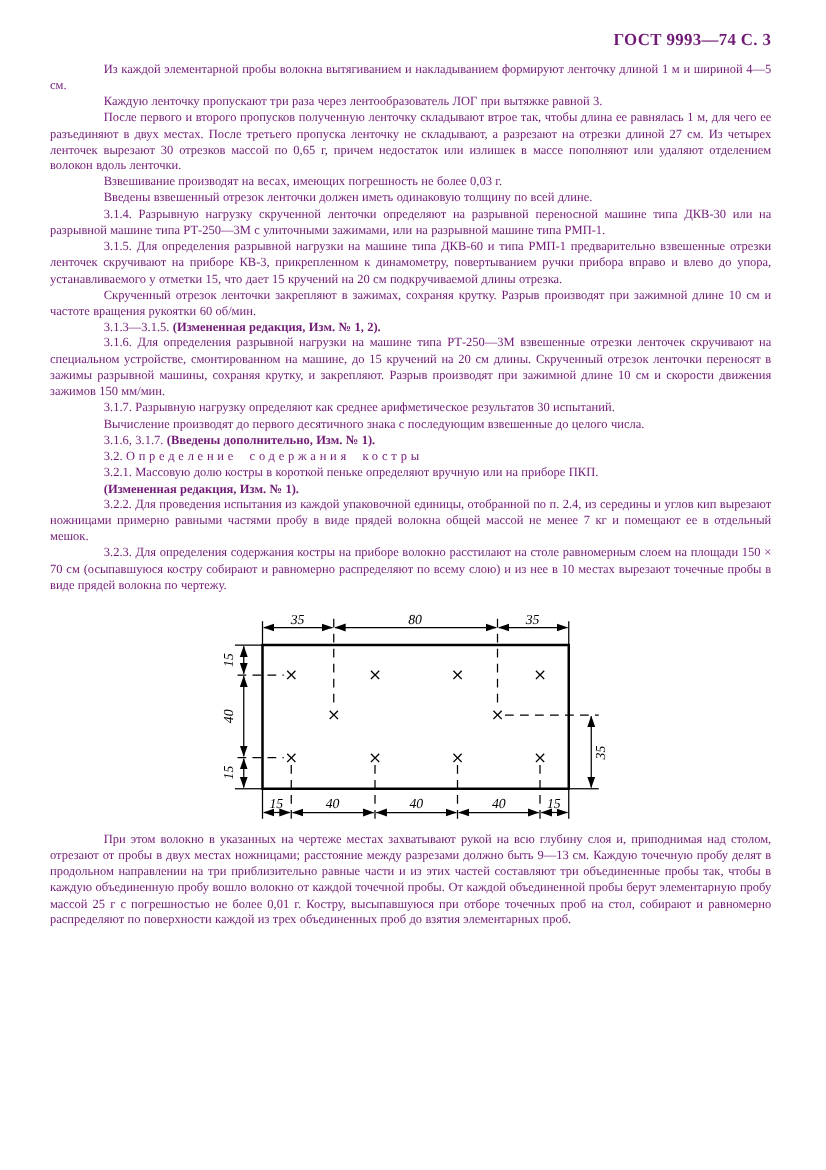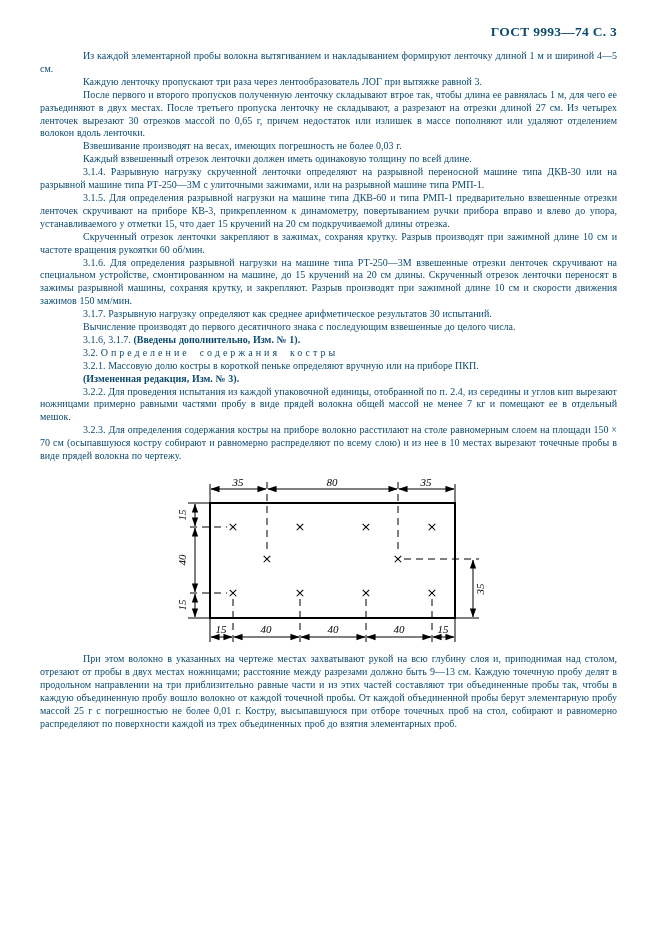--- a/index.html
+++ b/index.html
@@ -1,19 +1,19 @@
 <!DOCTYPE html>
 <html><head>
 <meta charset="utf-8">
 <style>
   html,body{margin:0;padding:0;background:#fff;}
   .page{
     position:relative;
     width:661px;height:936px;
-    background:#fff;color:#0c4a6e;
+    background:#fff;color:#701a75;
     font-family:"Liberation Serif","DejaVu Serif",serif;
     overflow:hidden;
   }
   .inner{padding:24px 44px 0 40px;}
   .hdr{
     text-align:right;
     font-weight:bold;
     font-size:13.5px;
     line-height:15px;
     margin-bottom:11px;
@@ -43,31 +43,32 @@
   <div class="inner">
     <div class="hdr">
       <span>ГОСТ 9993—74 С. 3</span>
     </div>
 
     <div class="content">
       <p>Из каждой элементарной пробы волокна вытягиванием и накладыванием формируют ленточку длиной 1 м и шириной 4—5 см.</p>
       <p>Каждую ленточку пропускают три раза через лентообразователь ЛОГ при вытяжке равной 3.</p>
       <p>После первого и второго пропусков полученную ленточку складывают втрое так, чтобы длина ее равнялась 1 м, для чего ее разъединяют в двух местах. После третьего пропуска ленточку не складывают, а разрезают на отрезки длиной 27 см. Из четырех ленточек вырезают 30 отрезков массой по 0,65 г, причем недостаток или излишек в массе пополняют или удаляют отделением волокон вдоль ленточки.</p>
       <p>Взвешивание производят на весах, имеющих погрешность не более 0,03 г.</p>
-      <p>Каждый взвешенный отрезок ленточки должен иметь одинаковую толщину по всей длине.</p>
+      <p>Введены взвешенный отрезок ленточки должен иметь одинаковую толщину по всей длине.</p>
       <p>3.1.4.  Разрывную нагрузку скрученной ленточки определяют на разрывной переносной машине типа ДКВ-30 или на разрывной машине типа РТ-250—3М с улиточными зажимами, или на разрывной машине типа РМП-1.</p>
       <p>3.1.5.  Для определения разрывной нагрузки на машине типа ДКВ-60 и типа РМП-1 предварительно взвешенные отрезки ленточек скручивают на приборе КВ-3, прикрепленном к динамометру, повертыванием ручки прибора вправо и влево до упора, устанавливаемого у отметки 15, что дает 15 кручений на 20 см подкручиваемой длины отрезка.</p>
       <p>Скрученный отрезок ленточки закрепляют в зажимах, сохраняя крутку. Разрыв производят при зажимной длине 10 см и частоте вращения рукоятки 60 об/мин.</p>
+      <p><span>3.1.3—3.1.5.</span> <b>(Измененная редакция, Изм. № 1, 2).</b></p>
       <p>3.1.6.  Для определения разрывной нагрузки на машине типа РТ-250—3М взвешенные отрезки ленточек скручивают на специальном устройстве, смонтированном на машине,  до 15 кручений на 20 см длины. Скрученный отрезок ленточки переносят в зажимы разрывной машины, сохраняя крутку, и закрепляют. Разрыв производят при зажимной длине 10 см и скорости движения зажимов 150 мм/мин.</p>
       <p>3.1.7.  Разрывную нагрузку определяют как среднее арифметическое результатов 30 испытаний.</p>
       <p>Вычисление производят до первого десятичного знака с последующим взвешенные до целого числа.</p>
       <p><span>3.1.6, 3.1.7.</span> <b>(Введены дополнительно, Изм. № 1).</b></p>
       <p><span>3.2.</span> <span class="sp">Определение содержания костры</span></p>
       <p>3.2.1.  Массовую долю костры в короткой пеньке определяют вручную или на приборе ПКП.</p>
-      <p><b>(Измененная редакция, Изм. № 3).</b></p>
+      <p><b>(Измененная редакция, Изм. № 1).</b></p>
       <p>3.2.2.  Для проведения испытания из каждой упаковочной единицы, отобранной по п. 2.4, из середины и углов кип вырезают ножницами примерно равными частями пробу в виде прядей волокна общей массой не менее 7 кг и помещают ее в отдельный мешок.</p>
       <p>3.2.3.  Для определения содержания костры на приборе волокно расстилают на столе равномерным слоем на площади 150 × 70 см (осыпавшуюся костру собирают и равномерно распределяют по всему слою) и из нее в 10 местах вырезают точечные пробы в виде прядей волокна по чертежу.</p>
 
       <svg class="fig" width="661" height="178" viewBox="0 0 661 178">
         <defs>
           <marker id="arr" viewBox="0 0 10 7" refX="9.5" refY="3.5" markerWidth="9" markerHeight="7" orient="auto-start-reverse">
             <path d="M0,0 L10,3.5 L0,7 Z" fill="#000"></path>
           </marker>
         </defs>
 

